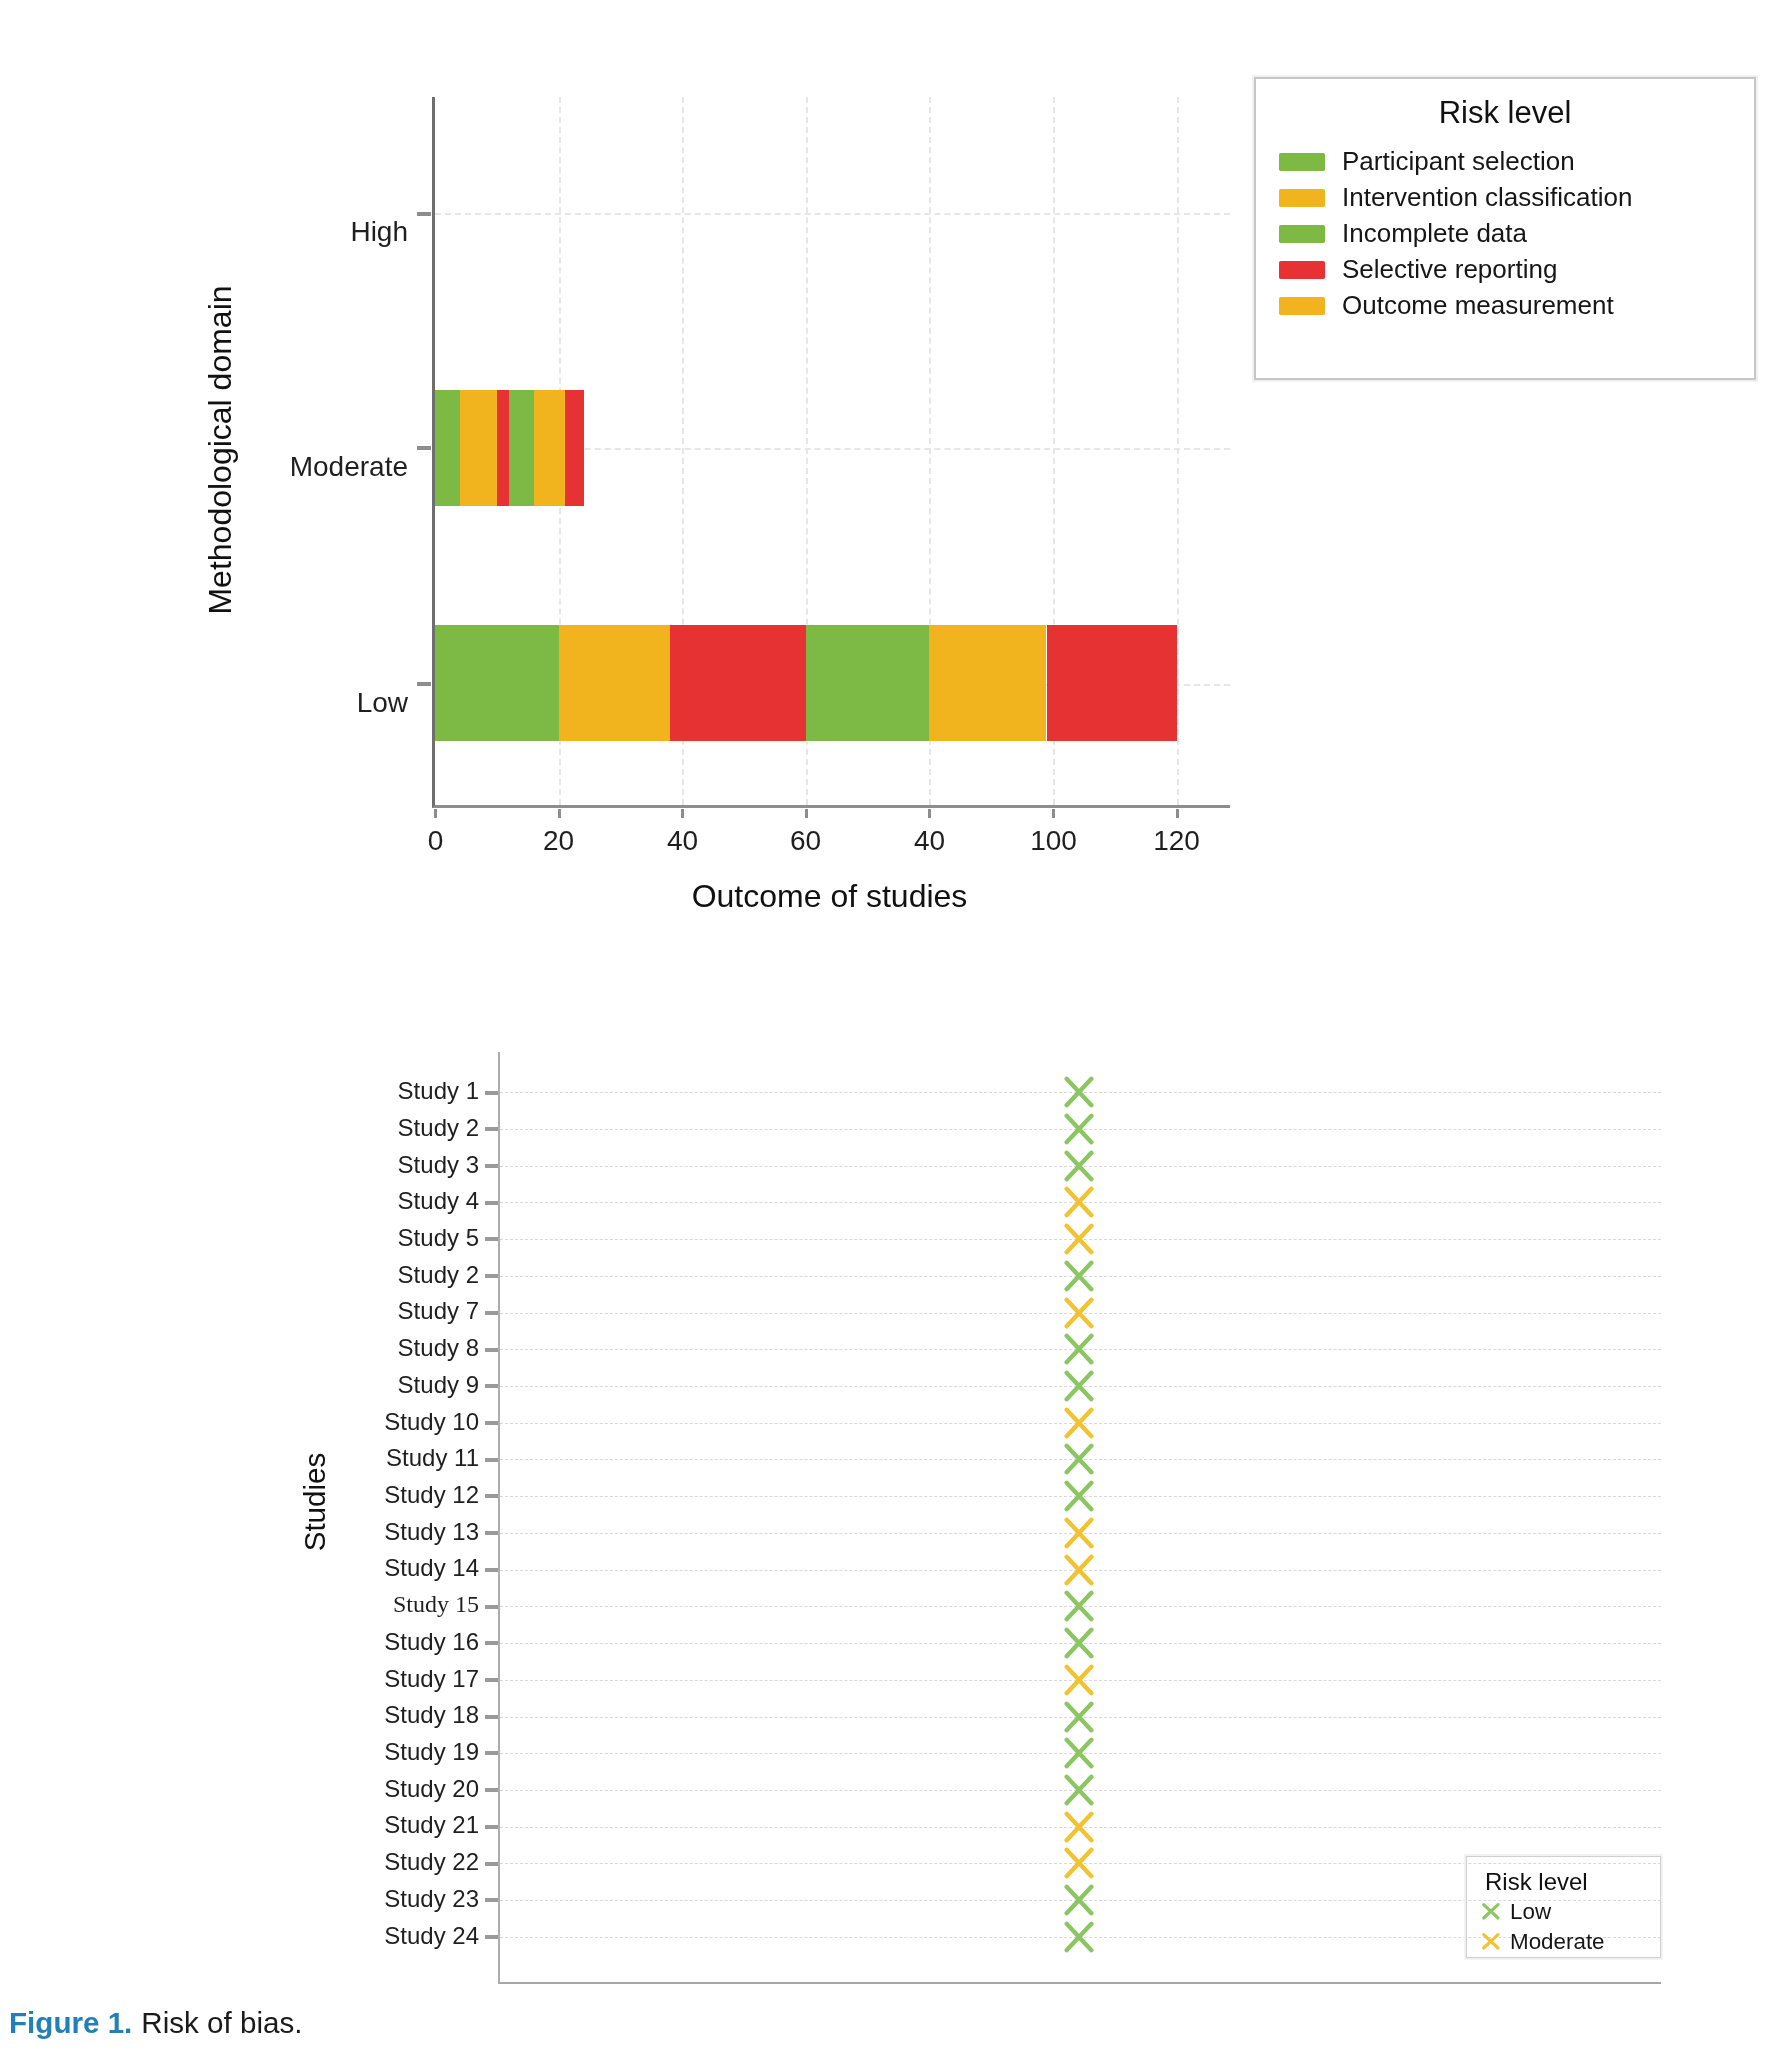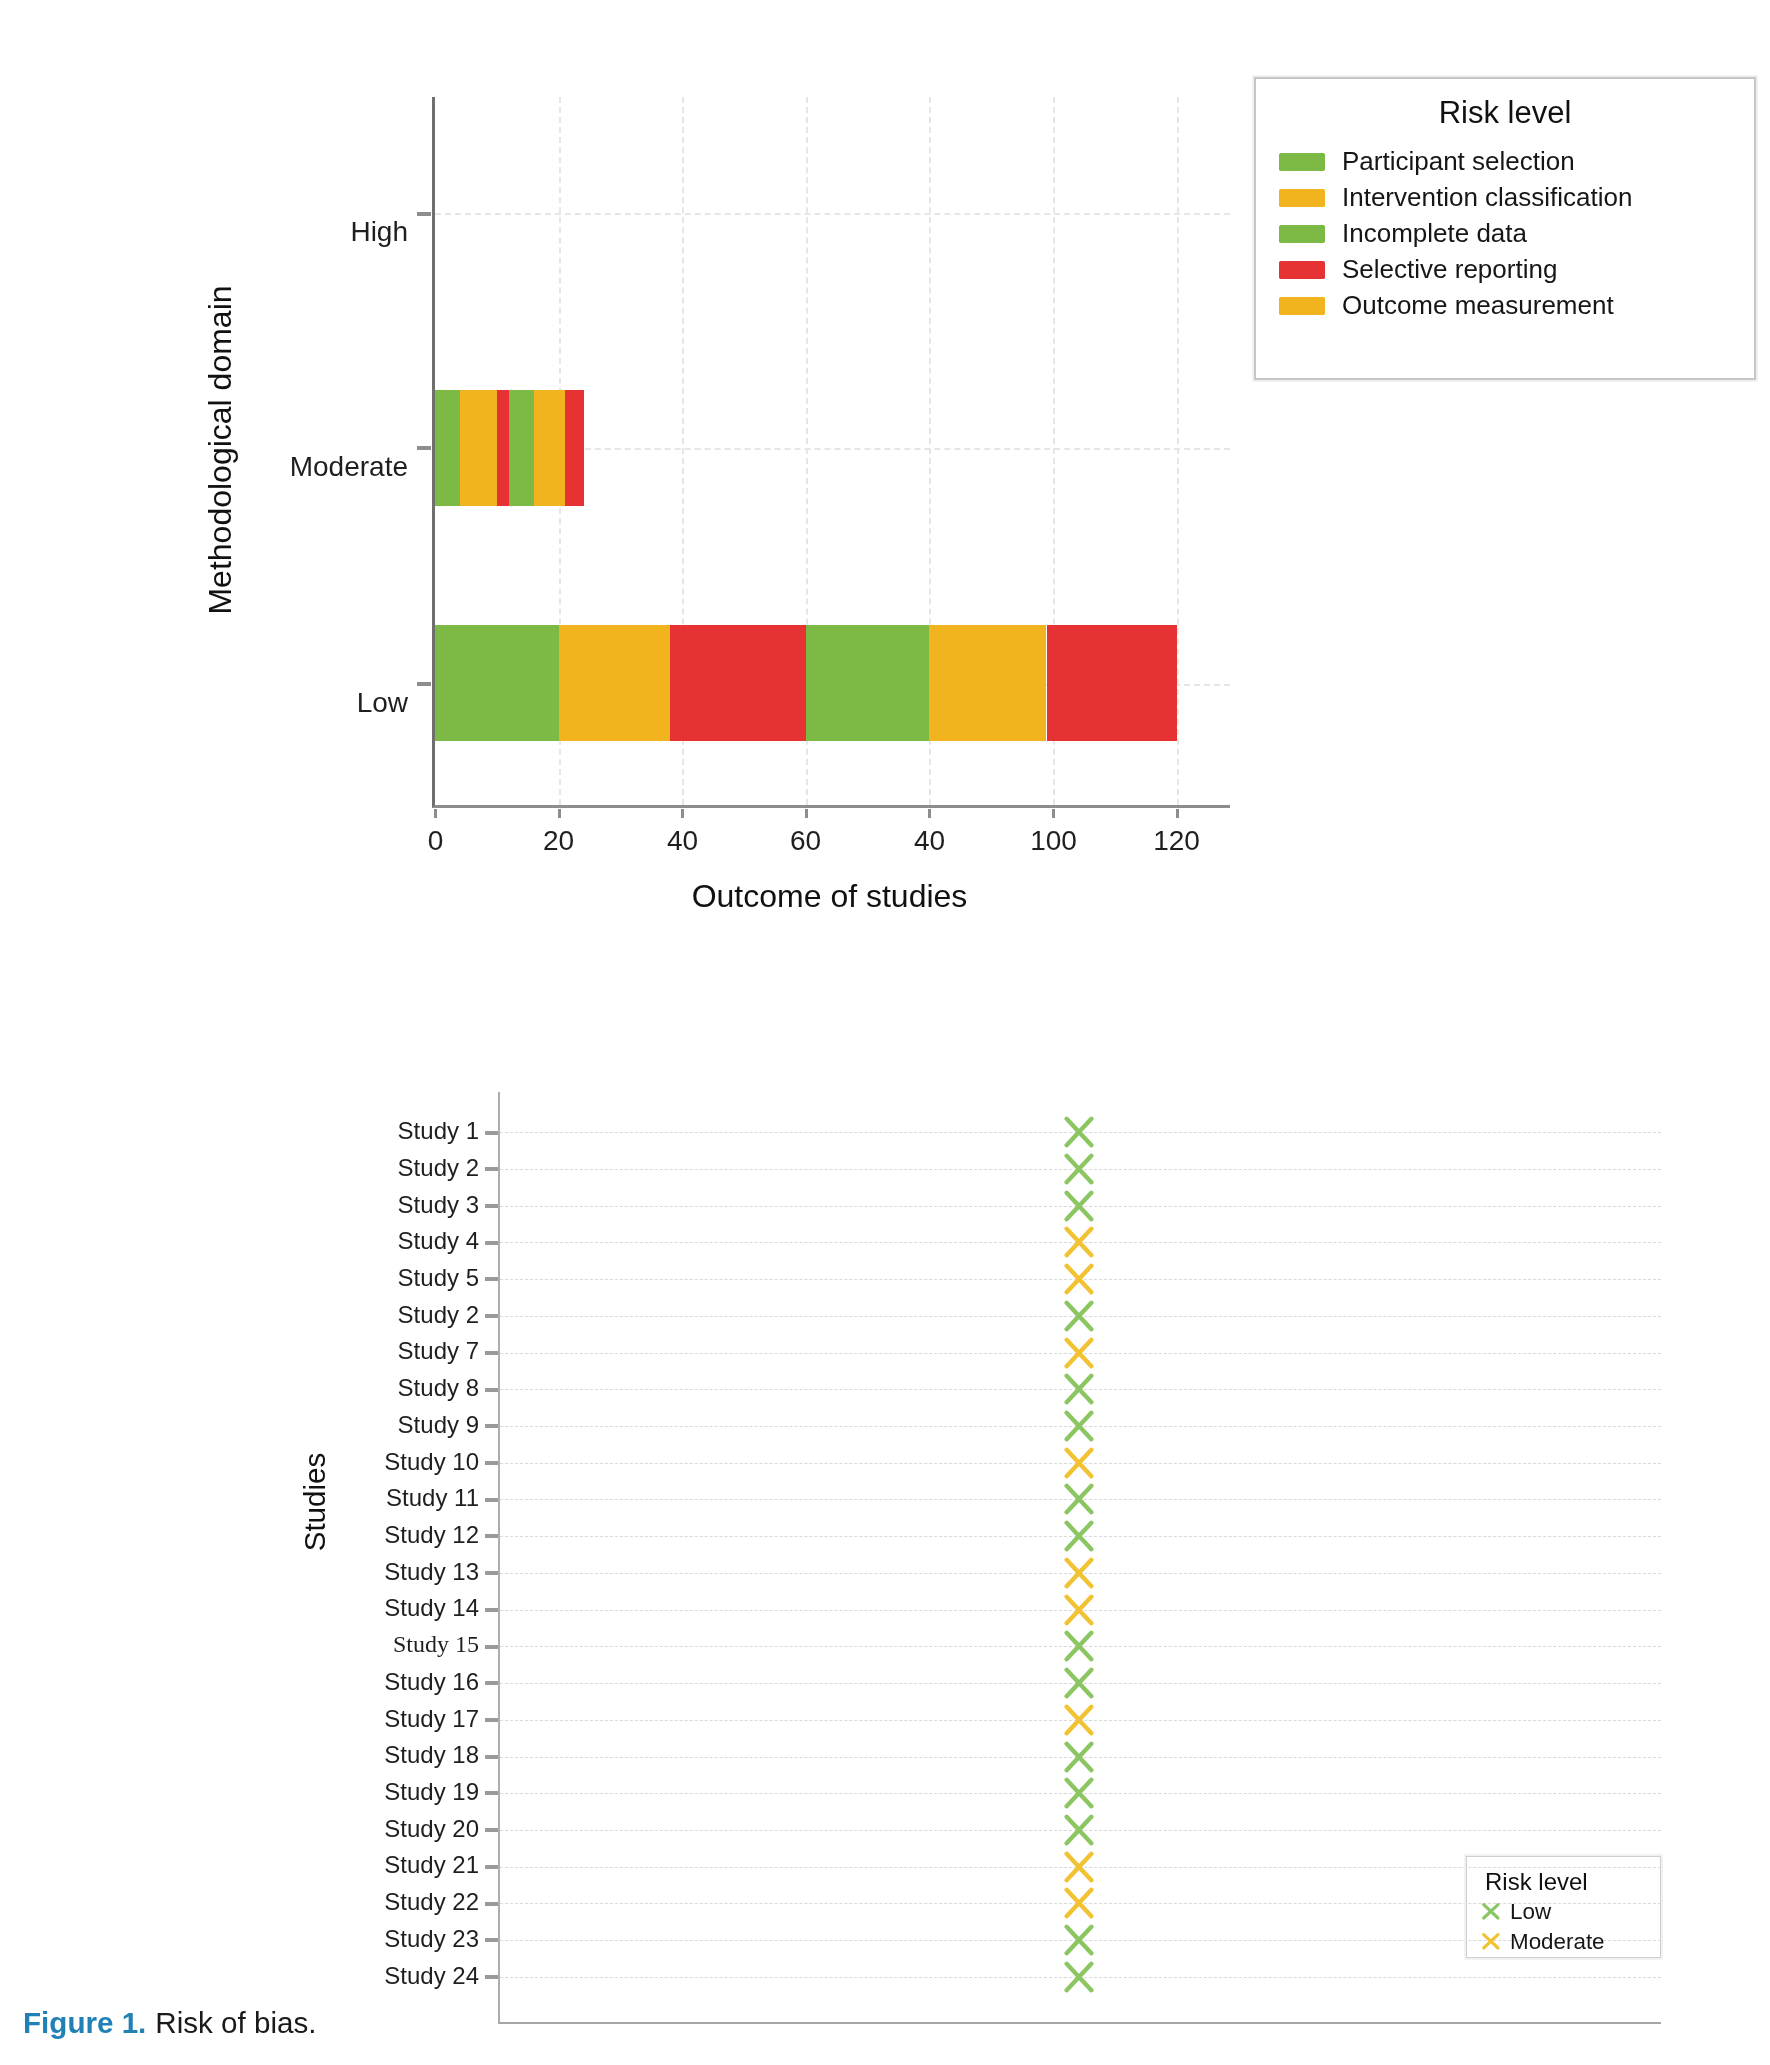--- a/index.html
+++ b/index.html
@@ -25,36 +25,36 @@
 
   
   .legend-top{position:absolute;left:1254px;top:77px;width:498px;height:299px;background:#fff;
               border:2.7px solid #c6c6c6;box-shadow:0 0 0 1.8px #efefef;}
   .legend-top-title{text-align:center;font-size:31px;margin:16px 0 12.5px;color:#111;}
   .lrow{display:flex;align-items:center;height:36px;padding-left:23px;}
   .lswatch{width:46px;height:18px;border-radius:1.8px;flex:none;}
   .llabel{margin-left:17px;font-size:26px;color:#161616;white-space:nowrap;}
 
   
-  .plot-bottom{position:absolute;left:498px;top:1092px;width:1161px;height:930px;
+  .plot-bottom{position:absolute;left:498px;top:1052px;width:1161px;height:930px;
                border-left:2.7px solid #adadad;border-bottom:2.7px solid #a6a6a6;}
   .bgrid{position:absolute;left:0;right:0;height:0;border-top:1.8px dashed #d9d9d9;}
   .btick{position:absolute;left:-15px;width:12.5px;height:3.6px;background:#9a9a9a;}
   .blab{position:absolute;left:-179px;width:158px;text-align:right;font-size:24px;color:#1f1f1f;}
   .xmark{position:absolute;}
 
   
   .legend-bottom{position:absolute;left:1466px;top:1856px;width:193px;height:100px;
                  background:transparent;border:1.8px solid #cfcfcf;box-shadow:0 0 0 1.8px #f1f1f1;}
   .legend-bottom-title{font-size:24px;padding:10.7px 0 1.8px 18px;color:#111;}
   .lbrow{display:flex;align-items:center;height:30px;padding-left:14.3px;}
   .lblabel{margin-left:9px;font-size:22.4px;color:#161616;}
 
   
-  .caption{position:absolute;left:23px;top:2006px;font-size:29.6px;}
+  .caption{position:absolute;left:9px;top:2006px;font-size:29.6px;}
   .cap-label{color:#2180b5;font-weight:bold;}
   .cap-text{color:#1a1a1a;margin-left:9px;}
 </style>
 </head>
 <body>
 
 <div class="page">
 
   <div>
     <div class="ytitle ytitle-top">Methodological domain</div>

